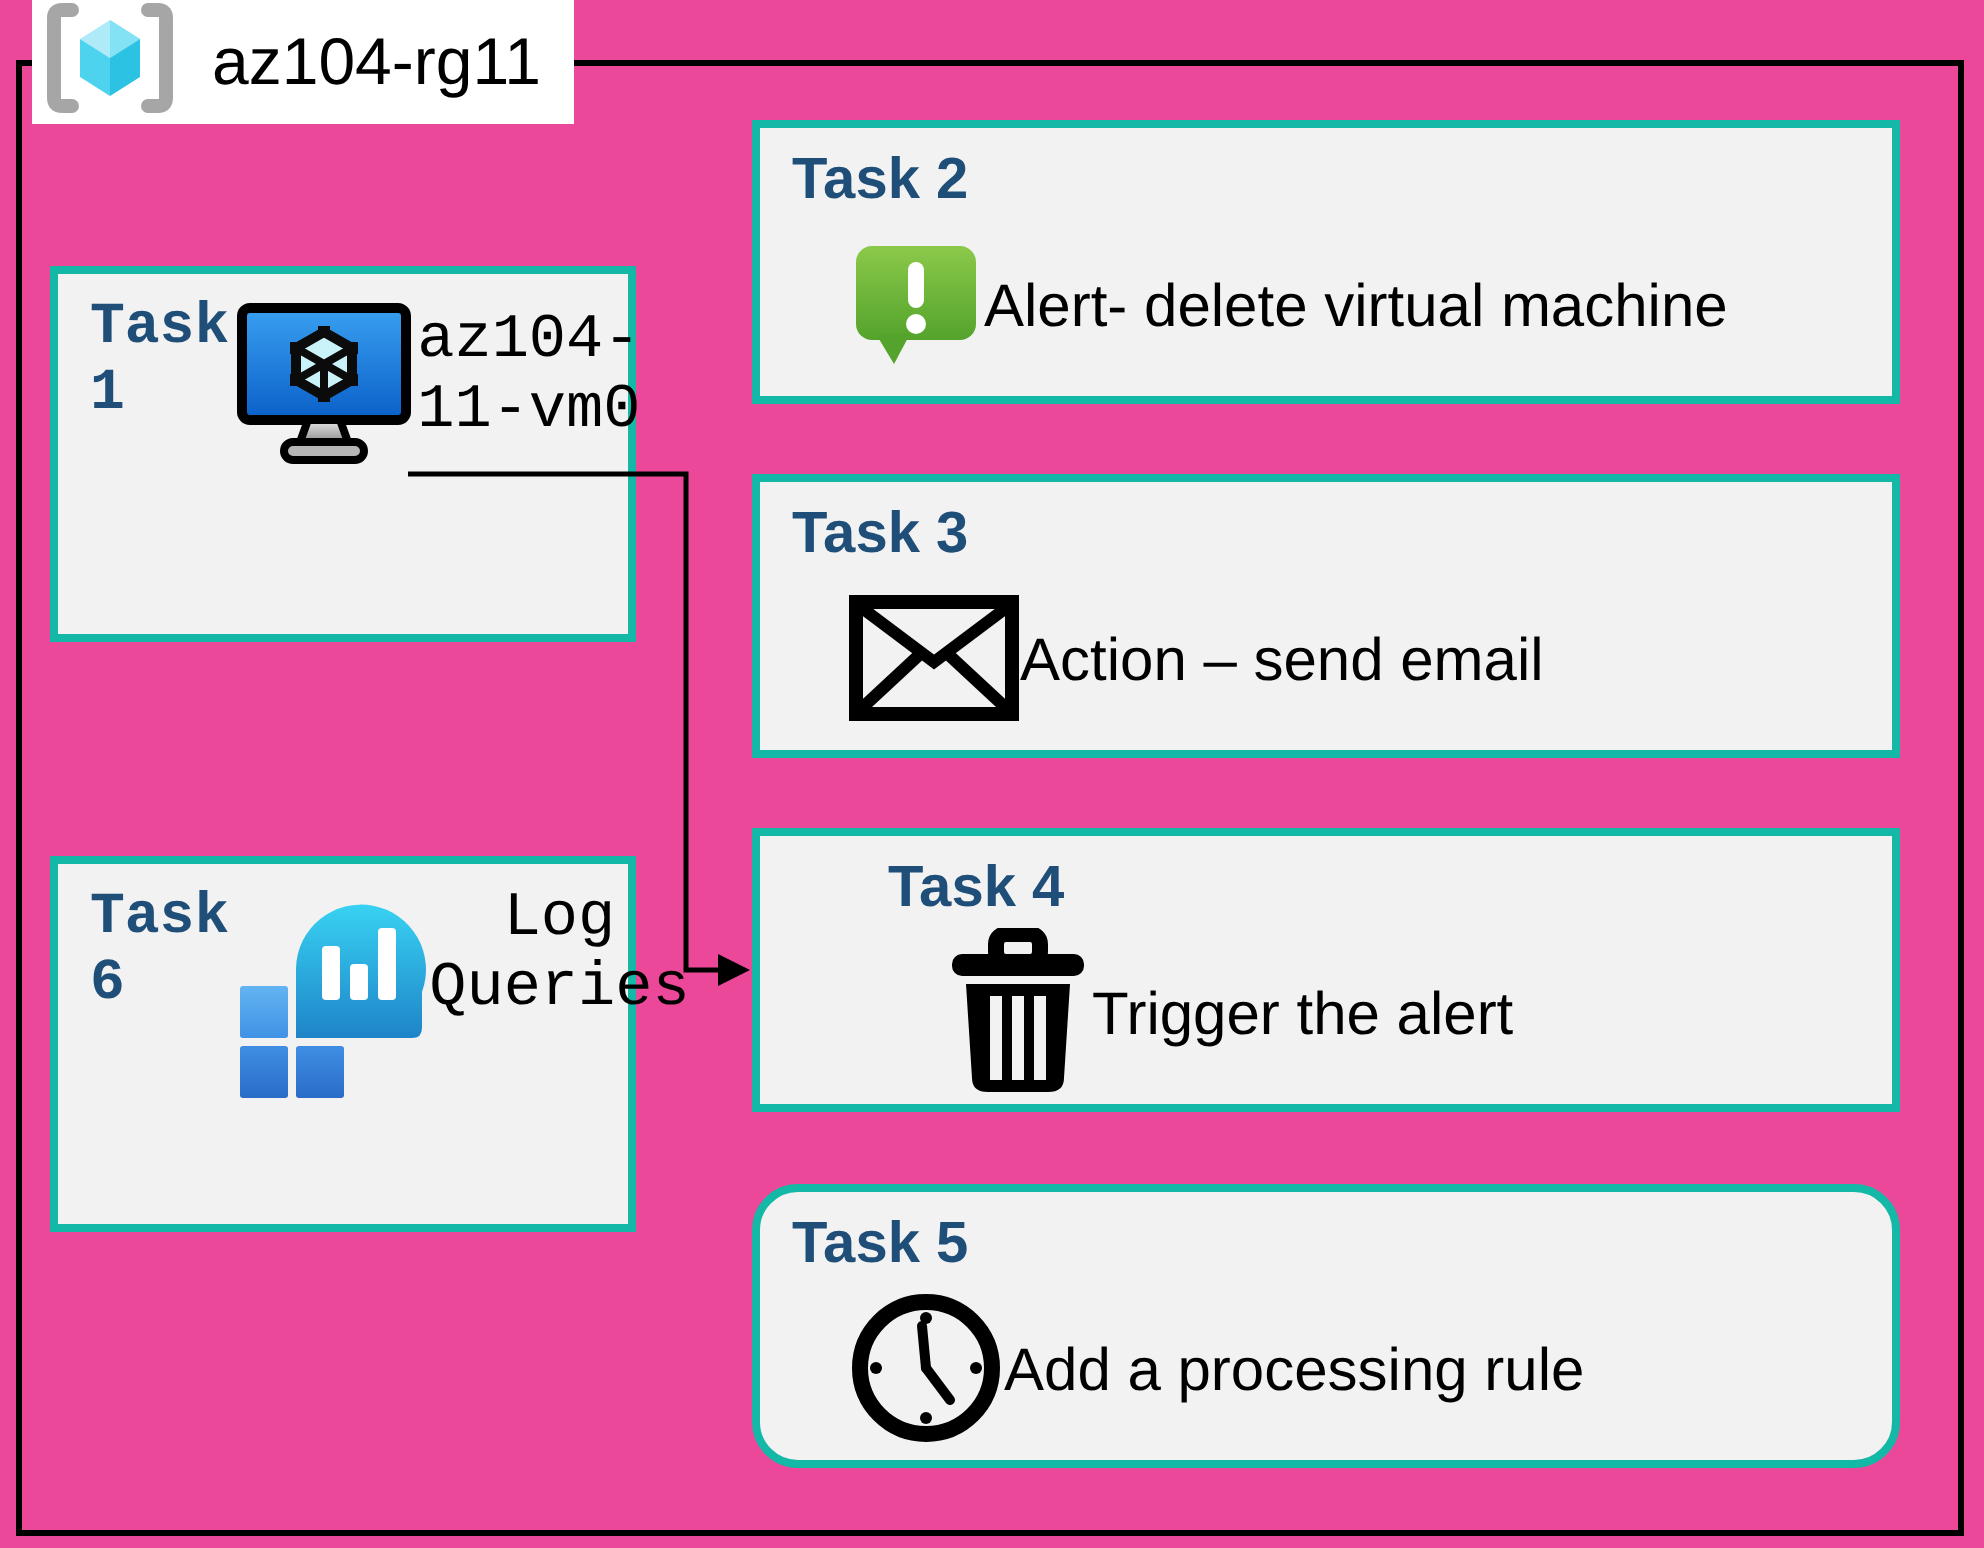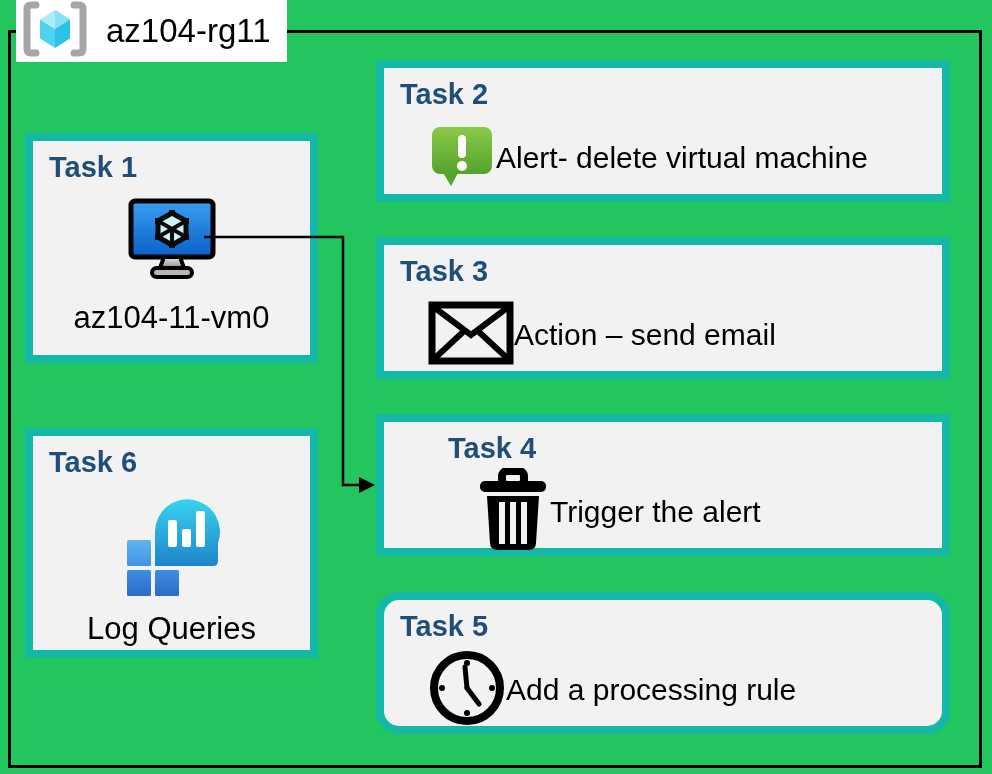--- a/index.html
+++ b/index.html
@@ -1,39 +1,39 @@
 <!DOCTYPE html>
 <html><head>
 <meta charset="utf-8">
 <style>
   html,body{margin:0;padding:0;background:#fff;}
   #canvas{
-    position:relative;width:992px;height:774px;background:#22c55e;
+    position:relative;width:992px;height:774px;background:#ec4899;
     font-family:"Liberation Sans", sans-serif;color:#1a1a1a;overflow:hidden;
   }
   .outer{
     position:absolute;left:8px;top:30px;width:974px;height:738px;
     border:3px solid #000;box-sizing:border-box;
   }
   .legend{
     position:absolute;left:16px;top:0;height:62px;
     display:flex;align-items:center;gap:18px;
     background:#fff;padding:0 16px 0 6px;z-index:3;
   }
   .legend-title{font-size:33px;color:#000;white-space:nowrap;}
   .task-box{
-    position:absolute;background:#f2f2f2;border:8px solid #14b8a6;
+    position:absolute;background:#f2f2f2;border:4px solid #14b8a6;
     box-sizing:border-box;z-index:1;
   }
   .task-heading{
     font-size:29px;font-weight:bold;color:#1f4e79;
     margin:10px 0 0 16px;line-height:1.15;
   }
   
-  .box-left{width:293px;height:230px;left:25px;display:flex;flex-direction:column;align-items:stretch;}
+  .box-left{width:293px;height:188px;left:25px;display:flex;flex-direction:row;align-items:stretch;font-family:Liberation Mono, monospace;}
   .box-task1{top:133px;}
   .box-task6{top:428px;}
   .left-icon-wrap{display:flex;justify-content:center;margin-top:14px;}
   .left-label{font-size:31px;text-align:center;margin-top:16px;color:#000;}
   .box-task6 .left-label{margin-top:10px;}
   
   .box-right{width:574px;height:142px;left:376px;}
   .box-task2{top:60px;}
   .box-task3{top:237px;}
   .box-task4{top:414px;padding-left:48px;}

